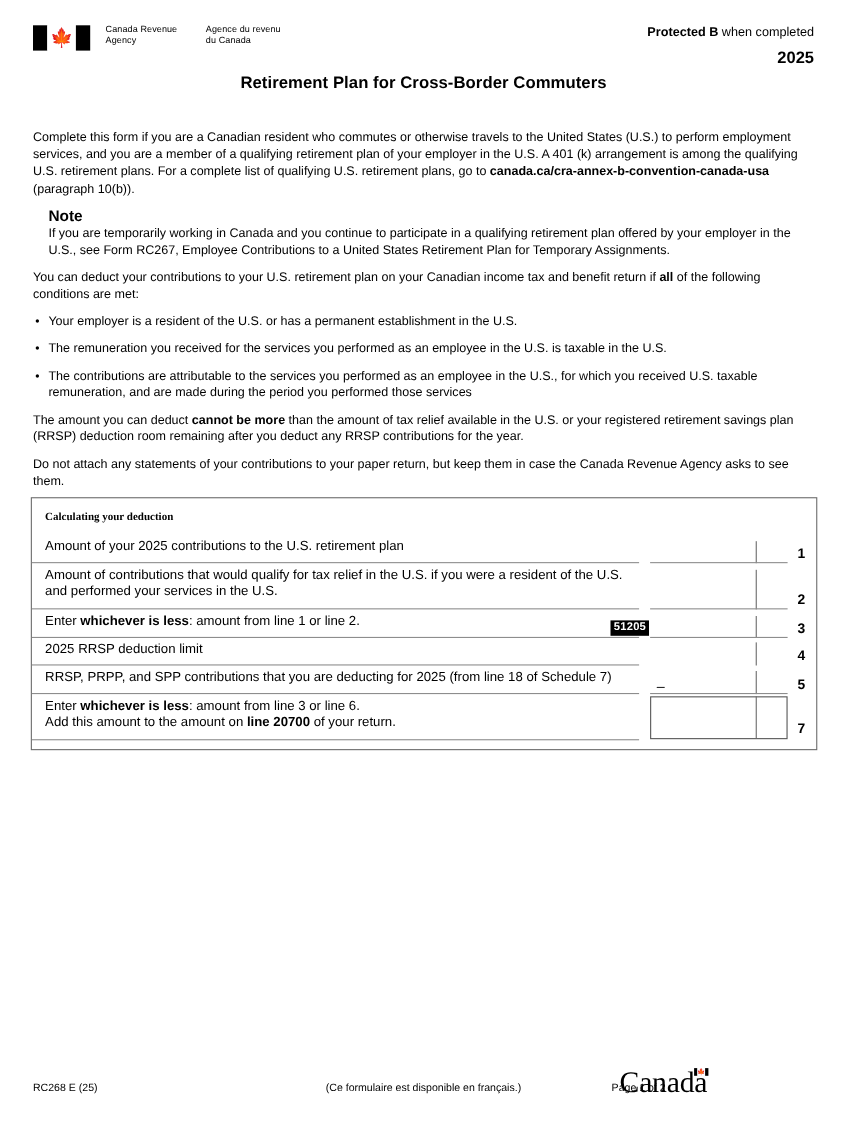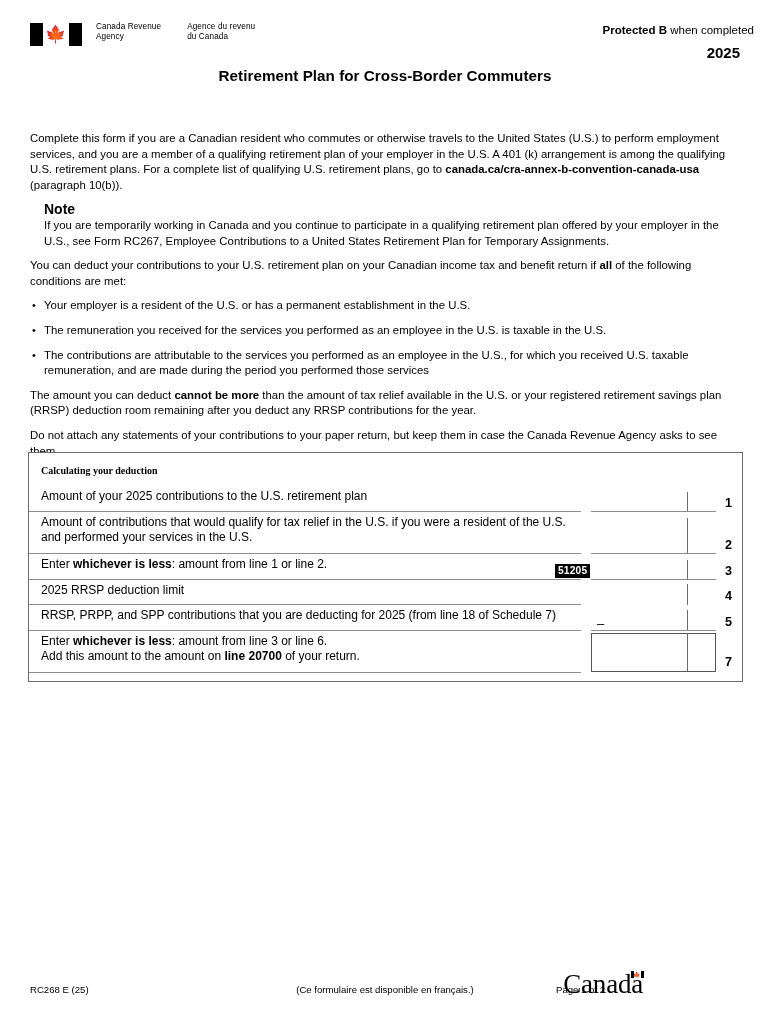--- a/index.html
+++ b/index.html
@@ -70,21 +70,21 @@
     margin-left: 26px;
     font-size: 8.2px;
     line-height: 9.6px;
     letter-spacing: 0.1px;
     white-space: pre-line;
     font-weight: 400;
   }
 
   .protected {
     position: absolute;
-    right: 16px; top: 24px;
+    right: 30px; top: 24px;
     font-size: 11.5px;
     text-align: right;
     white-space: nowrap;
   }
   .protected b { font-weight: 700; }
   .taxyear {
     position: absolute;
     right: 30px; top: 44px;
     font-size: 15px;
     font-weight: 700;
@@ -103,21 +103,20 @@
     letter-spacing: 0.05px;
   }
 
   
   .body {
     position: absolute;
     left: 30px; top: 118px;
     width: 712px;
     font-size: 11.4px;
     line-height: 15.6px;
-    margin-top: 13px;
   }
   .body p { margin: 0 0 0 0; }
   .body .para { margin-bottom: 9px; }
   .body b { font-weight: 700; }
 
   .note {
     margin: 2px 0 9px 0;
   }
   .note-title {
     font-weight: 700;

